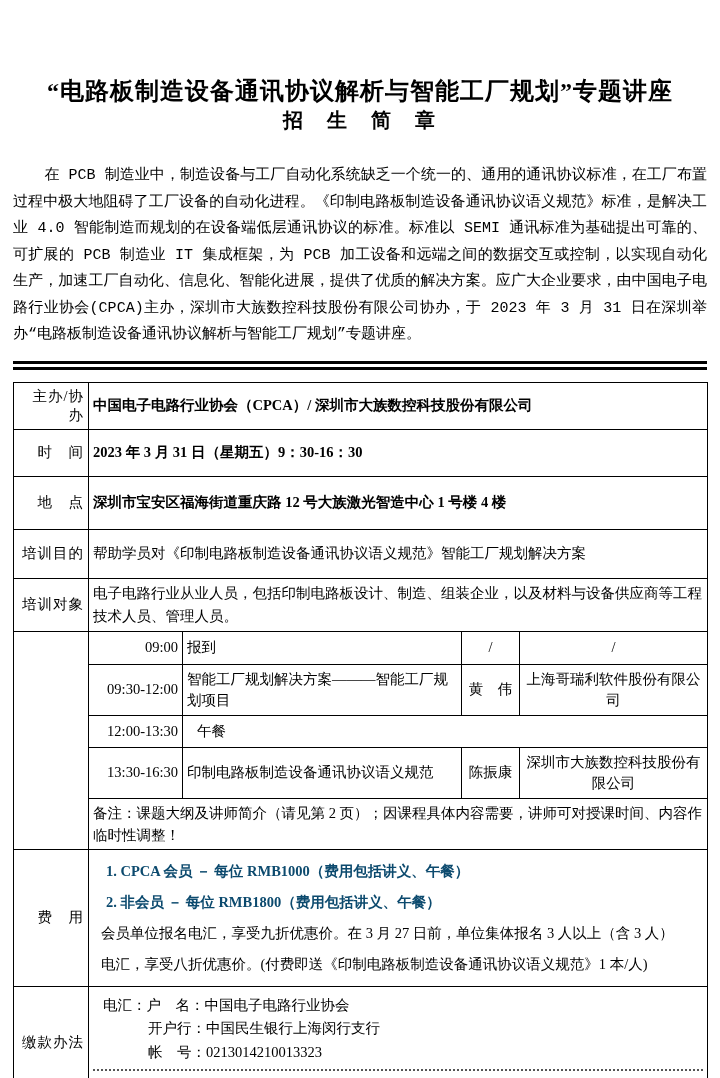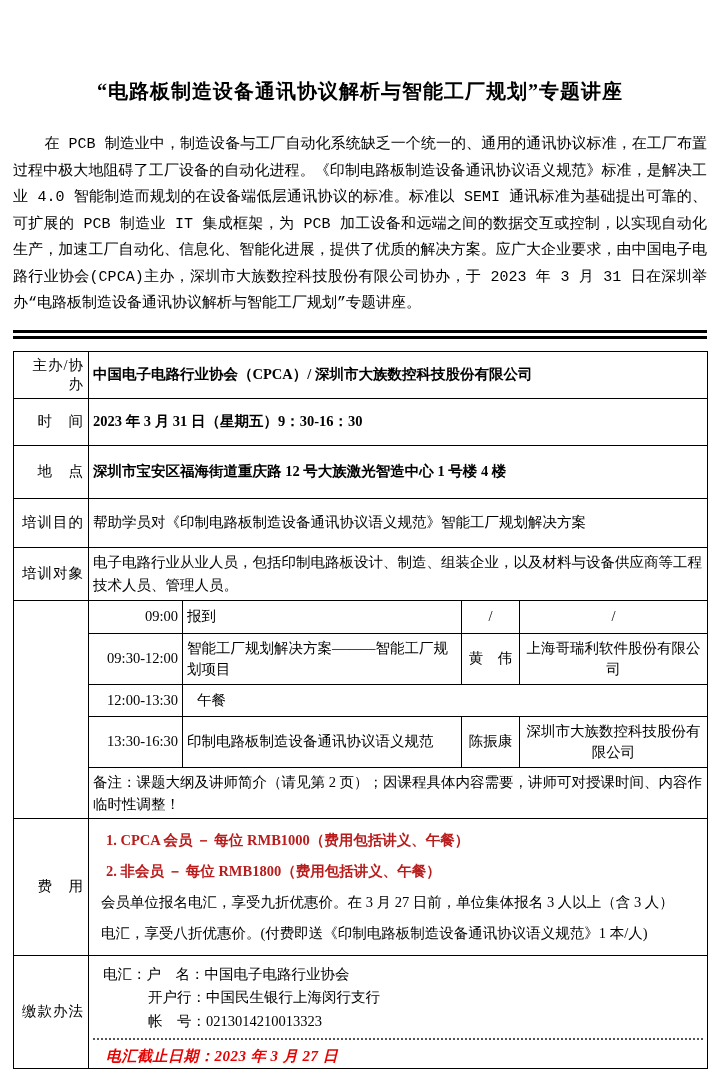--- a/index.html
+++ b/index.html
@@ -4,21 +4,21 @@
 <style>
   html,body{margin:0;padding:0;}
   body{
     width:720px;height:1078px;background:#ffffff;color:#000;
     font-family:"Liberation Serif","DejaVu Serif",serif;
     overflow:hidden;
   }
   .page{width:694px;margin:0 auto;padding-top:78px;}
 
   .title{
-    text-align:center;font-weight:bold;font-size:20px;line-height:27px;
+    text-align:center;font-weight:bold;font-size:24px;line-height:27px;
     letter-spacing:1px;
   }
   .subtitle{
     text-align:center;font-weight:bold;font-size:20px;line-height:31px;
     letter-spacing:2px;
   }
   .intro{
     margin-top:27px;font-size:15px;line-height:26.5px;
     text-align:justify;text-indent:2.1em;
     font-family:Liberation Mono, monospace;
@@ -45,39 +45,40 @@
   .h-fee{height:132px}.h-pay{height:100px}
 
   td.sched-time{text-align:right;padding:2px 1px;margin-left:32px;}
   td.sched-topic{padding-left:6px;}
   td.sched-speaker{text-align:center;padding:2px 1px;}
   td.sched-company{text-align:center;padding:2px 3px;line-height:21px;}
   td.note-cell{padding:3px 8px;line-height:22px;vertical-align:middle;}
 
   td.fee-cell{padding:4px 0 0 0;vertical-align:top;}
   .fee-line{line-height:31px;white-space:nowrap;}
-  .fee-red{color:#b91c1c;font-weight:bold;padding-left:13px;}
+  .fee-red{color:#0c4a6e;font-weight:bold;padding-left:13px;}
   .fee-black{padding-left:8px;}
 
   td.pay-cell{padding:0;vertical-align:top;}
   .pay-line{line-height:23.5px;padding-left:10px;white-space:nowrap;}
   .pay-line.first{padding-top:5px;}
   .pay-indent{padding-left:55px;}
   .pay-divider{border-top:2px dotted #555;margin-top:5px;}
   .pay-deadline{
     color:#e60000;font-weight:bold;font-style:italic;
     padding:7px 0 0 13px;font-size:15px;letter-spacing:0.5px;
   }
 </style>
 </head>
 <body>
 
 <div class="page">
 
   <div class="title">“电路板制造设备通讯协议解析与智能工厂规划”专题讲座</div>
+  <div class="subtitle">招　生　简　章</div>
 
   <div class="intro">在 PCB 制造业中，制造设备与工厂自动化系统缺乏一个统一的、通用的通讯协议标准，在工厂布置过程中极大地阻碍了工厂设备的自动化进程。《印制电路板制造设备通讯协议语义规范》标准，是解决工业 4.0 智能制造而规划的在设备端低层通讯协议的标准。标准以 SEMI 通讯标准为基础提出可靠的、可扩展的 PCB 制造业 IT 集成框架，为 PCB 加工设备和远端之间的数据交互或控制，以实现自动化生产，加速工厂自动化、信息化、智能化进展，提供了优质的解决方案。应广大企业要求，由中国电子电路行业协会(CPCA)主办，深圳市大族数控科技股份有限公司协办，于 2023 年 3 月 31 日在深圳举办“电路板制造设备通讯协议解析与智能工厂规划”专题讲座。</div>
 
   <div class="double-rule"></div>
 
   <table class="main">
     <colgroup>
       <col style="width:75px">
         <col style="width:94px">
         <col style="width:279px">

